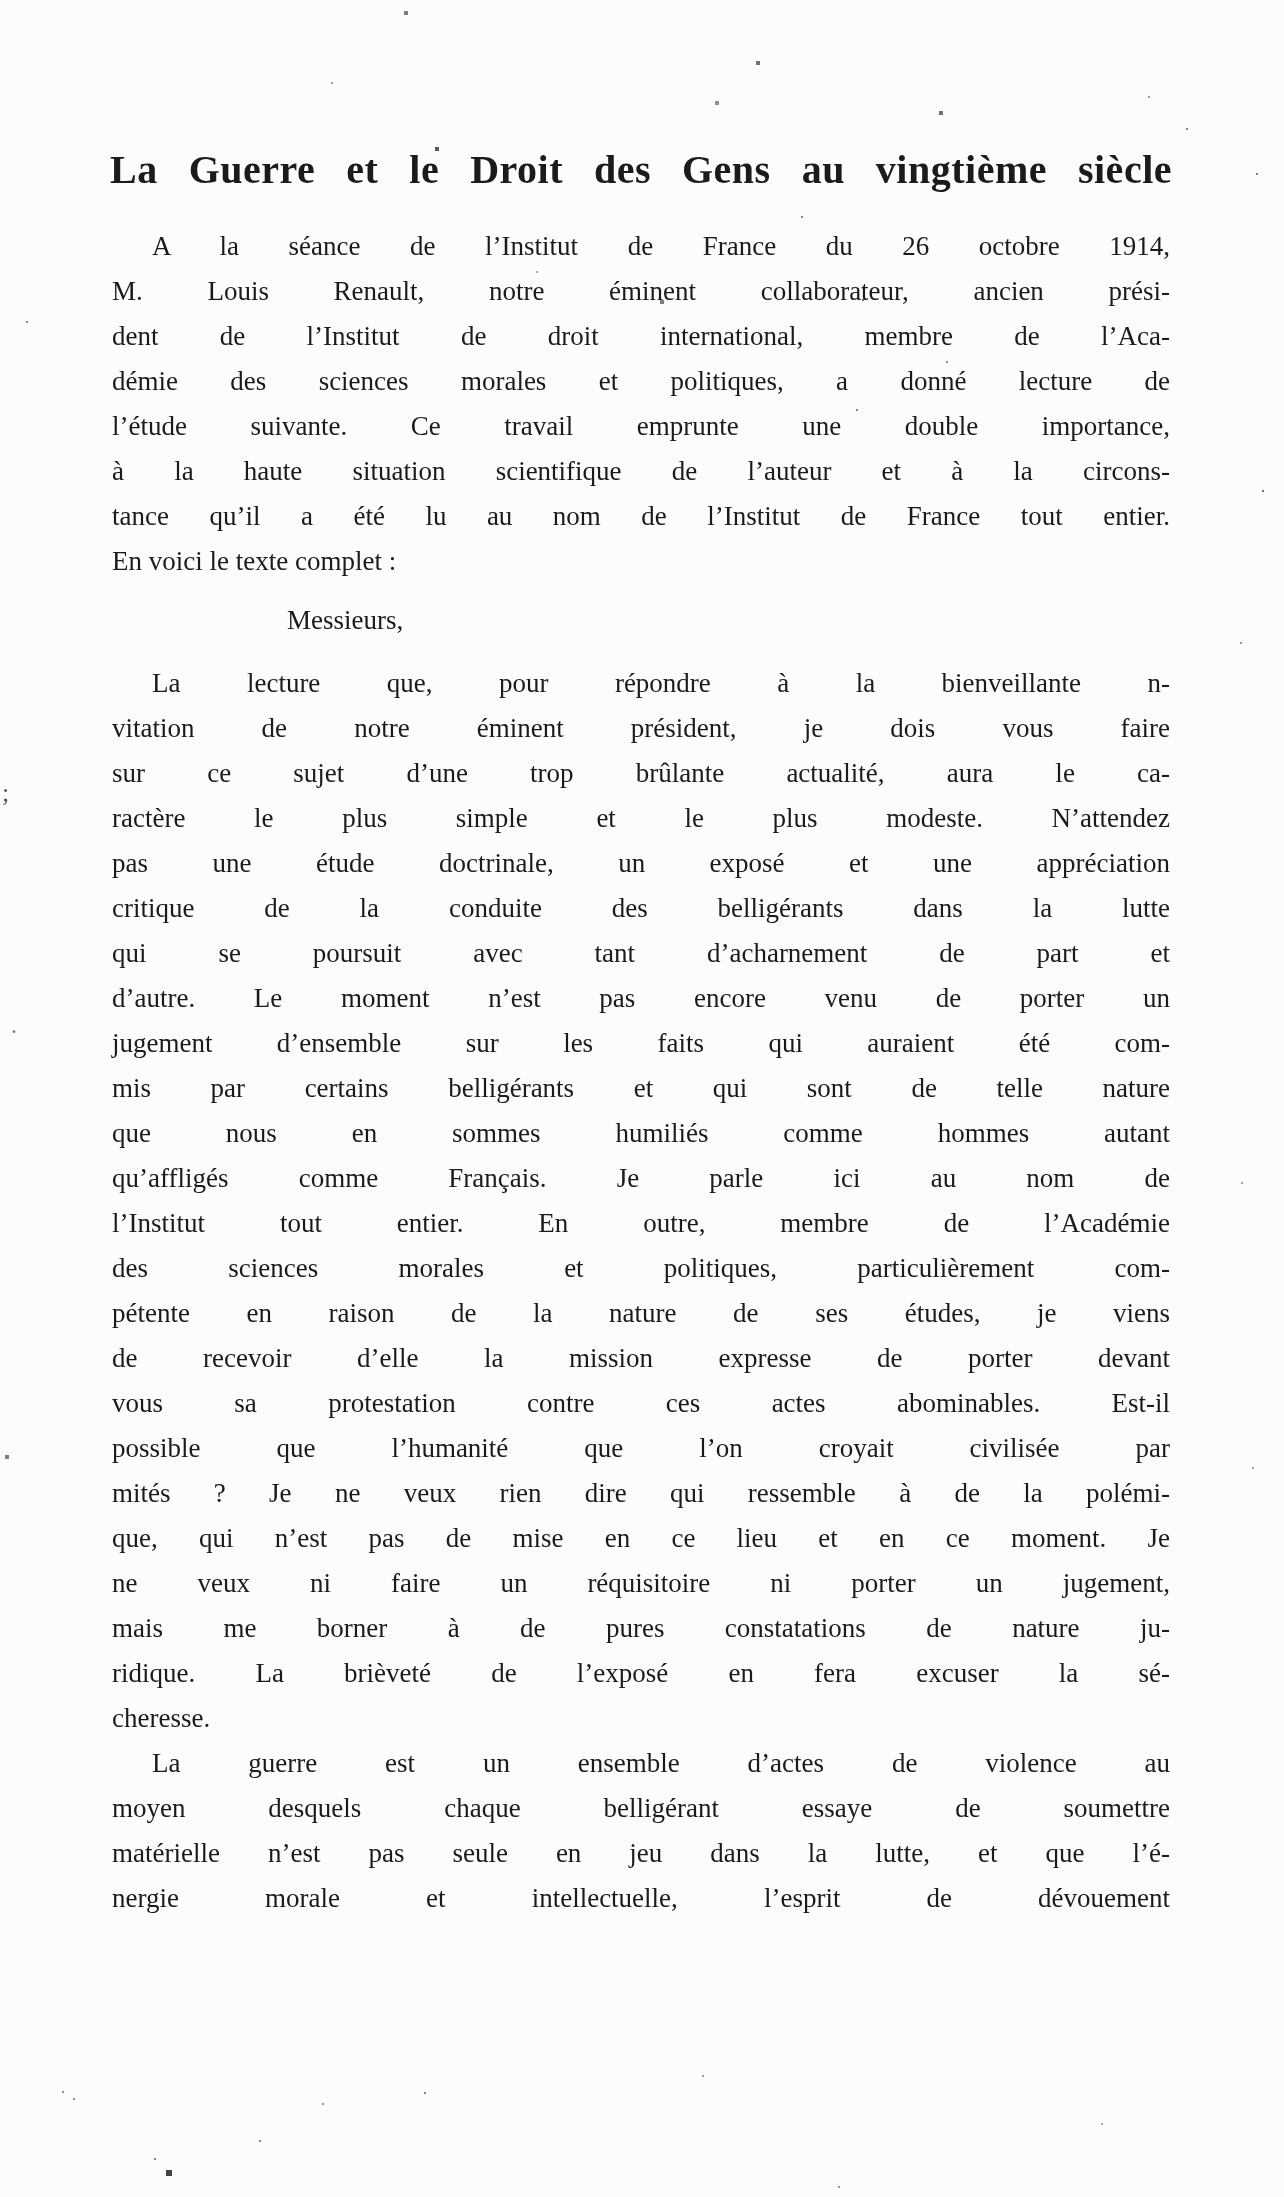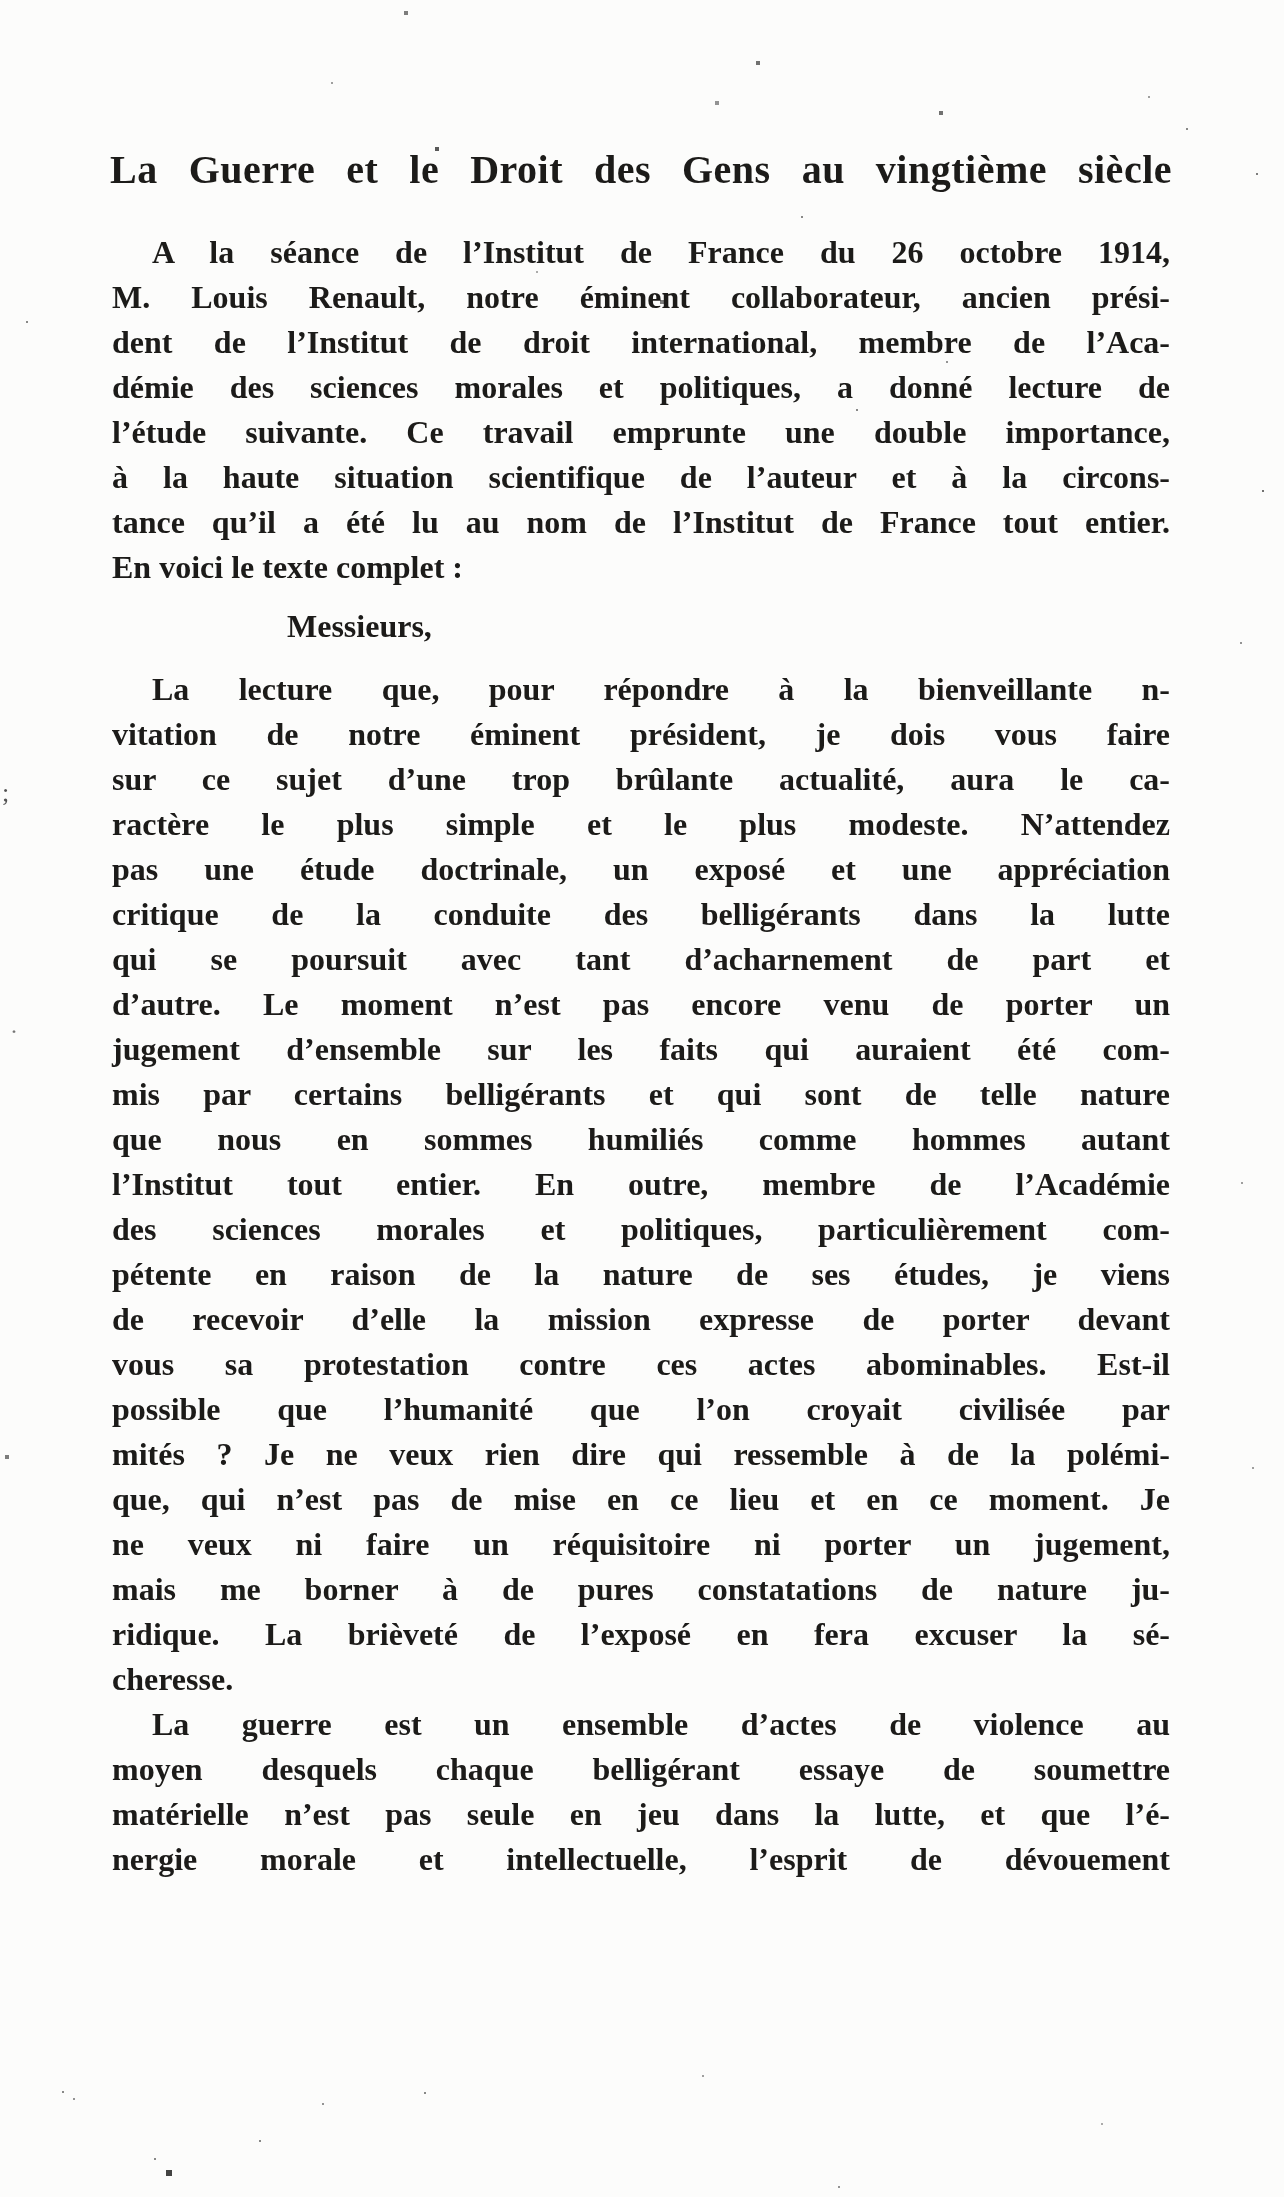--- a/index.html
+++ b/index.html
@@ -77,24 +77,23 @@
     line-height: 48px;
     font-weight: bold;
     letter-spacing: 0.5px;
     text-align: justify;
     text-align-last: justify;
     white-space: nowrap;
   }
   .textblock {
     position: absolute;
     left: 112px;
-    top: 230px;
+    top: 224px;
     width: 1058px;
-    font-size: 32px;
-    font-weight: bold;
+    font-size: 27px;
   }
   .para { margin: 0; }
   .line {
     height: 45px;
     line-height: 45px;
     text-align: justify;
     text-align-last: justify;
     white-space: normal;
     overflow: visible;
   }
@@ -142,20 +141,21 @@
         <div class="line">vitation de notre éminent président, je dois vous faire</div>
         <div class="line">sur ce sujet d’une trop brûlante actualité, aura le ca-</div>
         <div class="line">ractère le plus simple et le plus modeste. N’attendez</div>
         <div class="line">pas une étude doctrinale, un exposé et une appréciation</div>
         <div class="line">critique de la conduite des belligérants dans la lutte</div>
         <div class="line">qui se poursuit avec tant d’acharnement de part et</div>
         <div class="line">d’autre. Le moment n’est pas encore venu de porter un</div>
         <div class="line">jugement d’ensemble sur les faits qui auraient été com-</div>
         <div class="line">mis par certains belligérants et qui sont de telle nature</div>
         <div class="line">que nous en sommes humiliés comme hommes autant</div>
+        <div class="line">qu’affligés comme Français. Je parle ici au nom de</div>
         <div class="line">l’Institut tout entier. En outre, membre de l’Académie</div>
         <div class="line">des sciences morales et politiques, particulièrement com-</div>
         <div class="line">pétente en raison de la nature de ses études, je viens</div>
         <div class="line">de recevoir d’elle la mission expresse de porter devant</div>
         <div class="line">vous sa protestation contre ces actes abominables. Est-il</div>
         <div class="line">possible que l’humanité que l’on croyait civilisée par</div>
         <div class="line">mités ? Je ne veux rien dire qui ressemble à de la polémi-</div>
         <div class="line">que, qui n’est pas de mise en ce lieu et en ce moment. Je</div>
         <div class="line">ne veux ni faire un réquisitoire ni porter un jugement,</div>
         <div class="line">mais me borner à de pures constatations de nature ju-</div>

